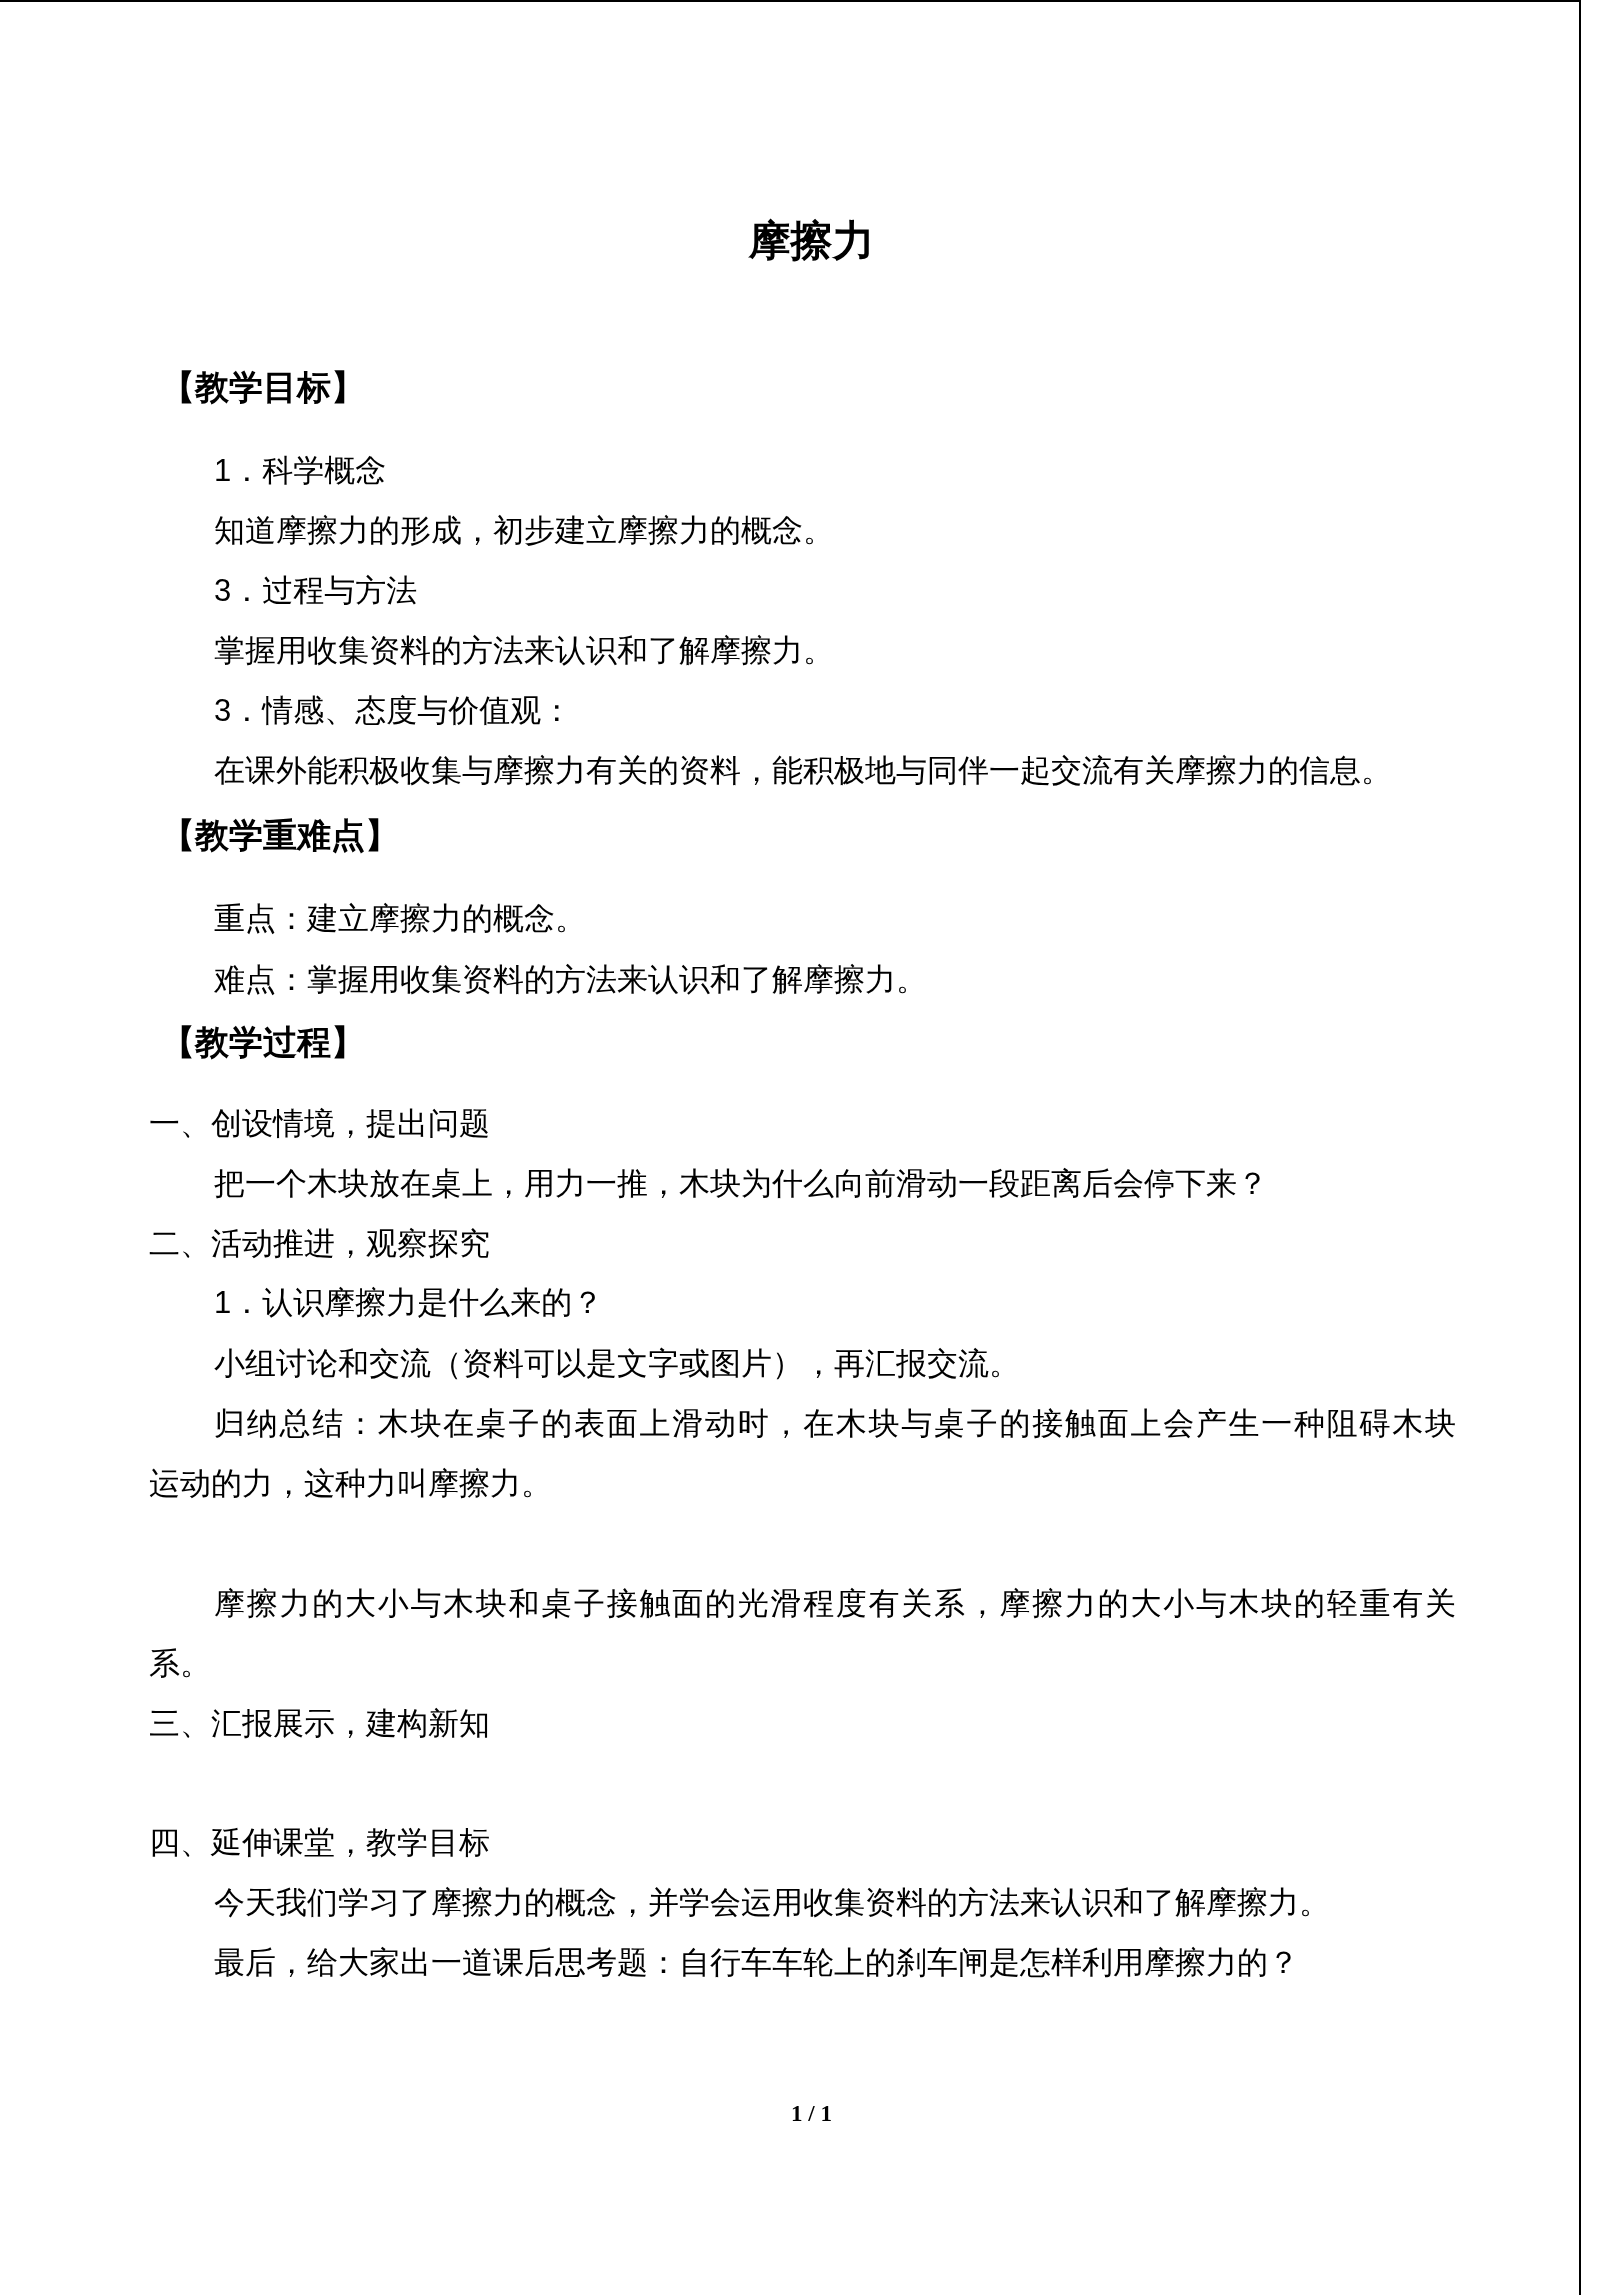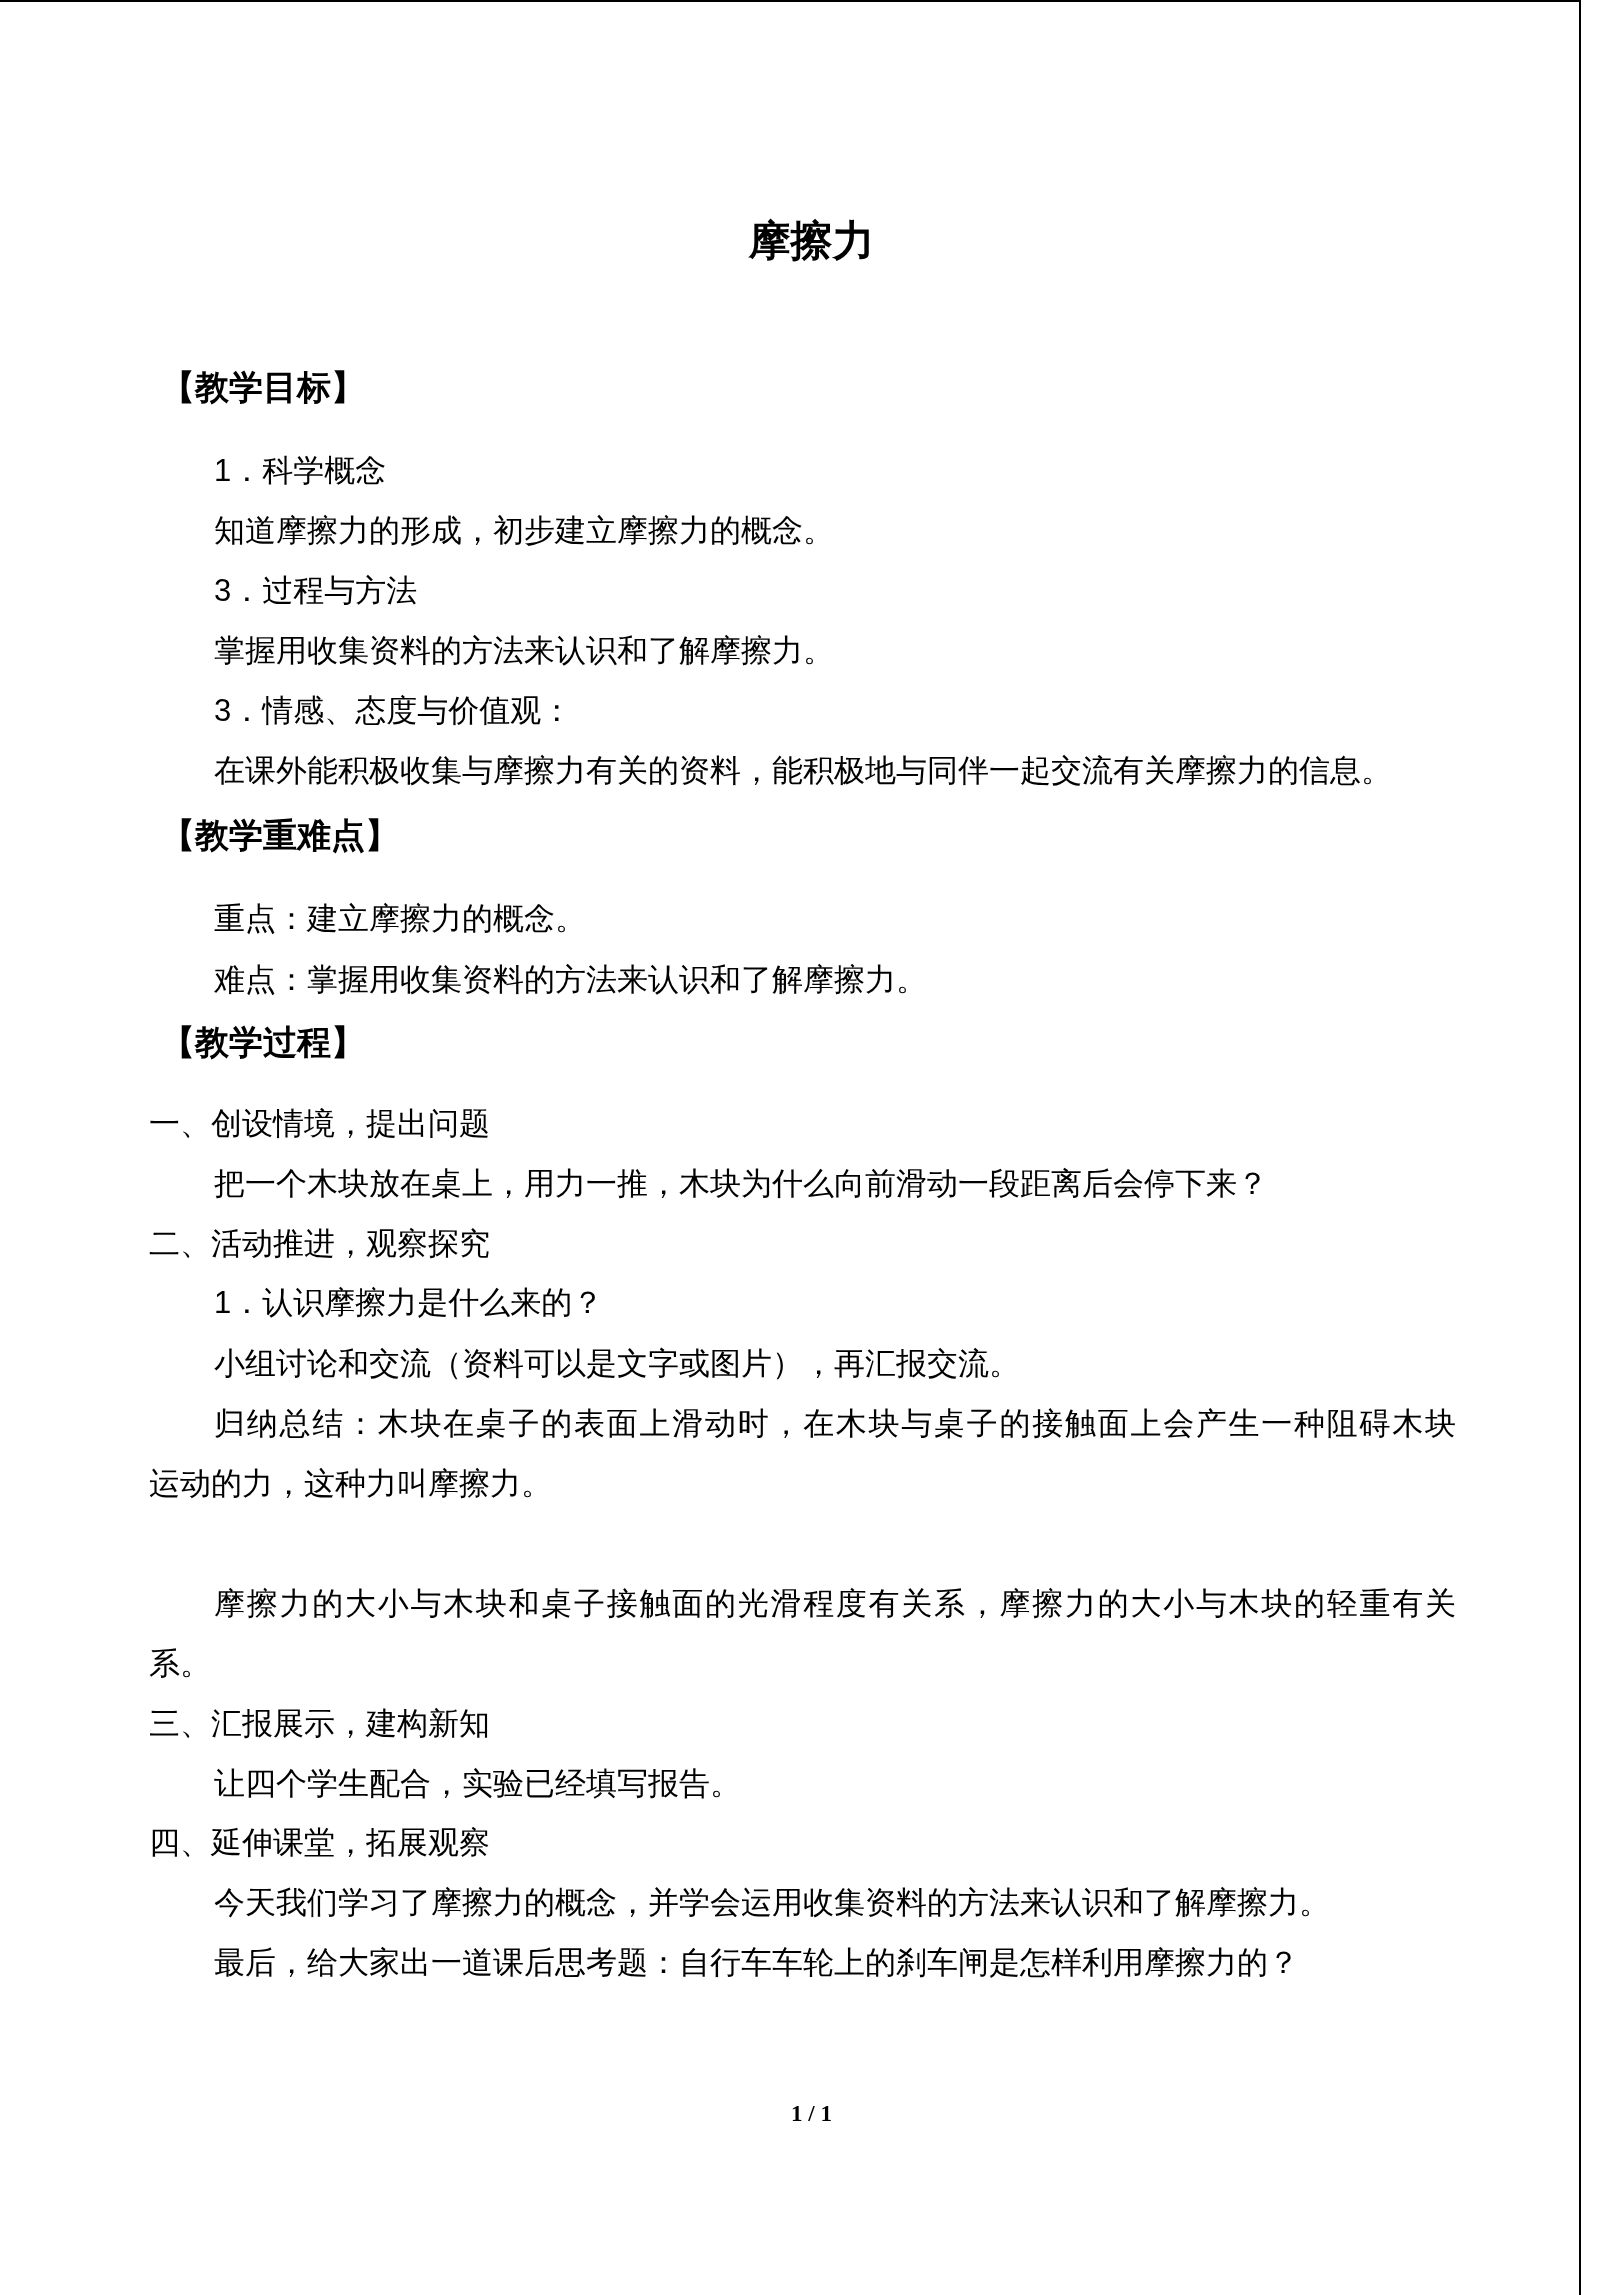--- a/index.html
+++ b/index.html
@@ -62,21 +62,20 @@
 
   <div class="ln out" style="top:1221px">二、活动推进，观察探究</div>
   <div class="ln ind" style="top:1280px">1．认识摩擦力是什么来的？</div>
   <div class="ln ind" style="top:1341px">小组讨论和交流（资料可以是文字或图片），再汇报交流。</div>
   <div class="ln ind just gray" style="top:1401px">归纳总结：木块在桌子的表面上滑动时，在木块与桌子的接触面上会产生一种阻碍木块</div>
   <div class="ln out gray" style="top:1461px">运动的力，这种力叫摩擦力。</div>
   <div class="ln ind just gray" style="top:1581px">摩擦力的大小与木块和桌子接触面的光滑程度有关系，摩擦力的大小与木块的轻重有关</div>
   <div class="ln out gray" style="top:1641px">系。</div>
 
   <div class="ln out" style="top:1701px">三、汇报展示，建构新知</div>
-  <div class="ln ind" style="top:1761px">让四个学生配合，实验已经填写报告。</div>
 
-  <div class="ln out" style="top:1820px">四、延伸课堂，拓展观察</div>
+  <div class="ln out" style="top:1820px">四、延伸课堂，教学目标</div>
   <div class="ln ind" style="top:1880px">今天我们学习了摩擦力的概念，并学会运用收集资料的方法来认识和了解摩擦力。</div>
   <div class="ln ind" style="top:1940px">最后，给大家出一道课后思考题：自行车车轮上的刹车闸是怎样利用摩擦力的？</div>
 
   <div class="footer">1 / 1</div>
 </div>
 
 
 </body></html>

